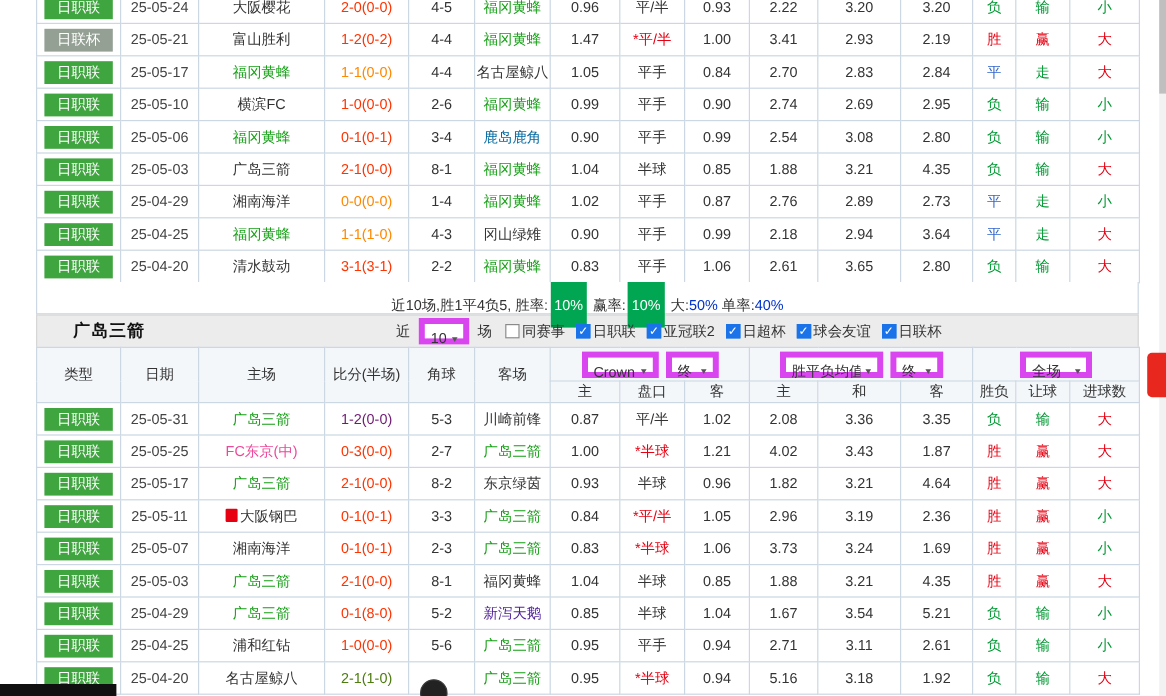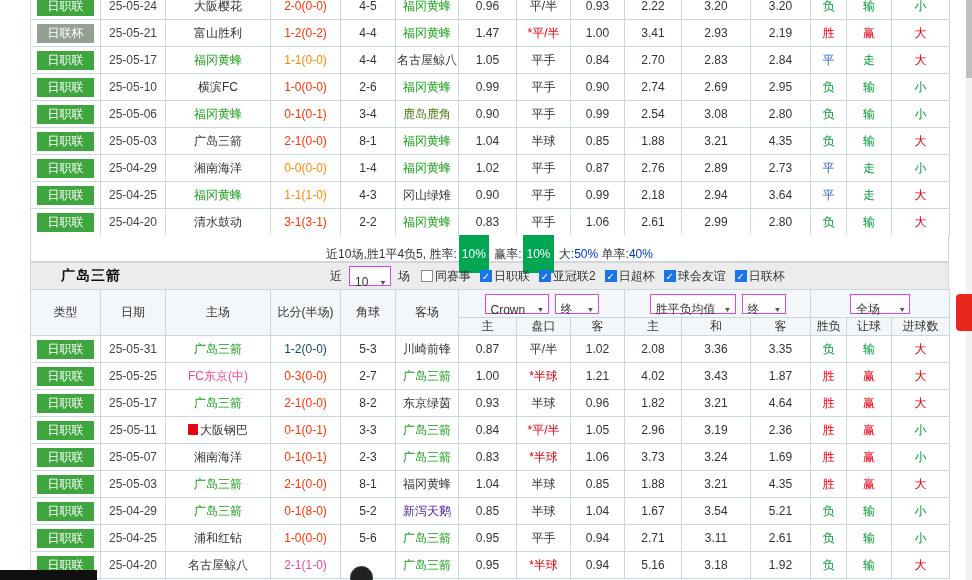--- a/index.html
+++ b/index.html
@@ -16,21 +16,21 @@
   .dt{color:#444}
   .odds{color:#333}
   .summary{width:919px;height:27px;line-height:25px;text-align:center;border:1px solid #cbd7e3;border-top:none;background:#fff;margin-top:-1px}
   .summary .gbox{display:inline-block;color:#fff;padding:12px 3px;line-height:14px;margin:0 2px}
   .secbar{width:919px;height:28px;background:#ececec;border:1px solid #d6d6d6;display:flex;align-items:center;margin-top:0}
   .sec-title{font-weight:bold;font-size:14px;color:#111;margin-left:30px;letter-spacing:1px}
   .filters{display:flex;align-items:center;margin-left:205px}
   .filters .lbl{margin:0 4px}
   .fl{display:inline-flex;align-items:center;margin-right:2px;cursor:pointer}
   .cb{display:inline-block;width:12px;height:12px;border:1px solid #8a8a8a;background:#fff;margin:0 2px 0 7px;font-size:10px;line-height:12px;text-align:center;color:#fff}
-  .sel{display:inline-flex;align-items:center;background:#fff;border:1px solid #d946ef;height:20px;padding:12px 3px 0 5px;vertical-align:middle;cursor:default;margin:0 3px}
+  .sel{display:inline-flex;align-items:center;background:#fff;border:5px solid #d946ef;height:20px;padding:12px 3px 0 5px;vertical-align:middle;cursor:default;margin:0 3px}
   .sel .st{flex:1;text-align:left;overflow:hidden;white-space:nowrap}
   .sel .sa{font-size:8px;color:#555;margin-left:3px;transform:scaleY(.85)}
   .vscroll{position:absolute;right:0;top:0;width:6px;height:580px;background:#f2f2f2;z-index:40}
   .vthumb{position:absolute;left:0;top:0;width:6px;height:78px;background:#bfbfbf}
   .float-tab{position:absolute;right:0;top:294px;width:16px;height:37px;border-radius:4px 0 0 4px;z-index:50;cursor:pointer}
   .bottom-black{position:absolute;left:0;top:570px;width:97px;height:10px;background:#101010;z-index:45}
   .bottom-circle{position:absolute;left:350px;top:566px;width:23px;height:23px;border-radius:50%;background:#222;border:1px solid #3a3a3a;z-index:45;cursor:pointer}
 </style>
 </head>
 <body>
@@ -122,21 +122,21 @@
           <td class="res" style="color:#009933">负</td>
           <td class="res" style="color:#009933">输</td>
           <td class="res" style="color:#009933">小</td>
         </tr>
         <tr>
           <td><span class="badge" style="background:#3fa53f">日职联</span></td>
           <td class="dt">25-05-06</td>
           <td><span class="team" style="color:#16a016">福冈黄蜂</span></td>
           <td style="color:#ff3300">0-1(0-1)</td>
           <td class="corner">3-4</td>
-          <td><span class="team" style="color:#4d7c0f">鹿岛鹿角</span></td>
+          <td><span class="team" style="color:#0369a1">鹿岛鹿角</span></td>
           <td class="odds">0.90</td>
           <td style="color:#333333">平手</td>
           <td class="odds">0.99</td>
           <td class="odds">2.54</td>
           <td class="odds">3.08</td>
           <td class="odds">2.80</td>
           <td class="res" style="color:#009933">负</td>
           <td class="res" style="color:#009933">输</td>
           <td class="res" style="color:#009933">小</td>
         </tr>
@@ -195,21 +195,21 @@
           <td><span class="badge" style="background:#3fa53f">日职联</span></td>
           <td class="dt">25-04-20</td>
           <td><span class="team" style="color:#333333">清水鼓动</span></td>
           <td style="color:#ff3300">3-1(3-1)</td>
           <td class="corner">2-2</td>
           <td><span class="team" style="color:#16a016">福冈黄蜂</span></td>
           <td class="odds">0.83</td>
           <td style="color:#333333">平手</td>
           <td class="odds">1.06</td>
           <td class="odds">2.61</td>
-          <td class="odds">2.99</td>
+          <td class="odds">3.65</td>
           <td class="odds">2.80</td>
           <td class="res" style="color:#009933">负</td>
           <td class="res" style="color:#009933">输</td>
           <td class="res" style="color:#e60012">大</td>
         </tr>
       </tbody>
   </table>
 
   <div class="summary" id="summary"><span>近10场,胜1平4负5, 胜率:</span><span class="gbox" style="background:#00a651">10%</span><span> 赢率:</span><span class="gbox" style="background:#00a651">10%</span><span> 大:</span><span style="color:#0033cc">50%</span><span> 单率:</span><span style="color:#0033cc">40%</span></div>
 
@@ -304,21 +304,21 @@
           <th>胜负</th>
           <th>让球</th>
           <th>进球数</th>
         </tr>
       </thead>
     <tbody>
         <tr>
           <td><span class="badge" style="background:#3fa53f">日职联</span></td>
           <td class="dt">25-05-31</td>
           <td><span class="team" style="color:#16a016">广岛三箭</span></td>
-          <td style="color:#0c4a6e">1-2(0-0)</td>
+          <td style="color:#701a75">1-2(0-0)</td>
           <td class="corner">5-3</td>
           <td><span class="team" style="color:#333333">川崎前锋</span></td>
           <td class="odds">0.87</td>
           <td style="color:#333333">平/半</td>
           <td class="odds">1.02</td>
           <td class="odds">2.08</td>
           <td class="odds">3.36</td>
           <td class="odds">3.35</td>
           <td class="res" style="color:#009933">负</td>
           <td class="res" style="color:#009933">输</td>
@@ -440,21 +440,21 @@
           <td class="odds">3.11</td>
           <td class="odds">2.61</td>
           <td class="res" style="color:#009933">负</td>
           <td class="res" style="color:#009933">输</td>
           <td class="res" style="color:#009933">小</td>
         </tr>
         <tr>
           <td><span class="badge" style="background:#3fa53f">日职联</span></td>
           <td class="dt">25-04-20</td>
           <td><span class="team" style="color:#333333">名古屋鲸八</span></td>
-          <td style="color:#ec4899">2-1(1-0)</td>
+          <td style="color:#4d7c0f">2-1(1-0)</td>
           <td class="corner"></td>
           <td><span class="team" style="color:#16a016">广岛三箭</span></td>
           <td class="odds">0.95</td>
           <td style="color:#e60012">*半球</td>
           <td class="odds">0.94</td>
           <td class="odds">5.16</td>
           <td class="odds">3.18</td>
           <td class="odds">1.92</td>
           <td class="res" style="color:#009933">负</td>
           <td class="res" style="color:#009933">输</td>

